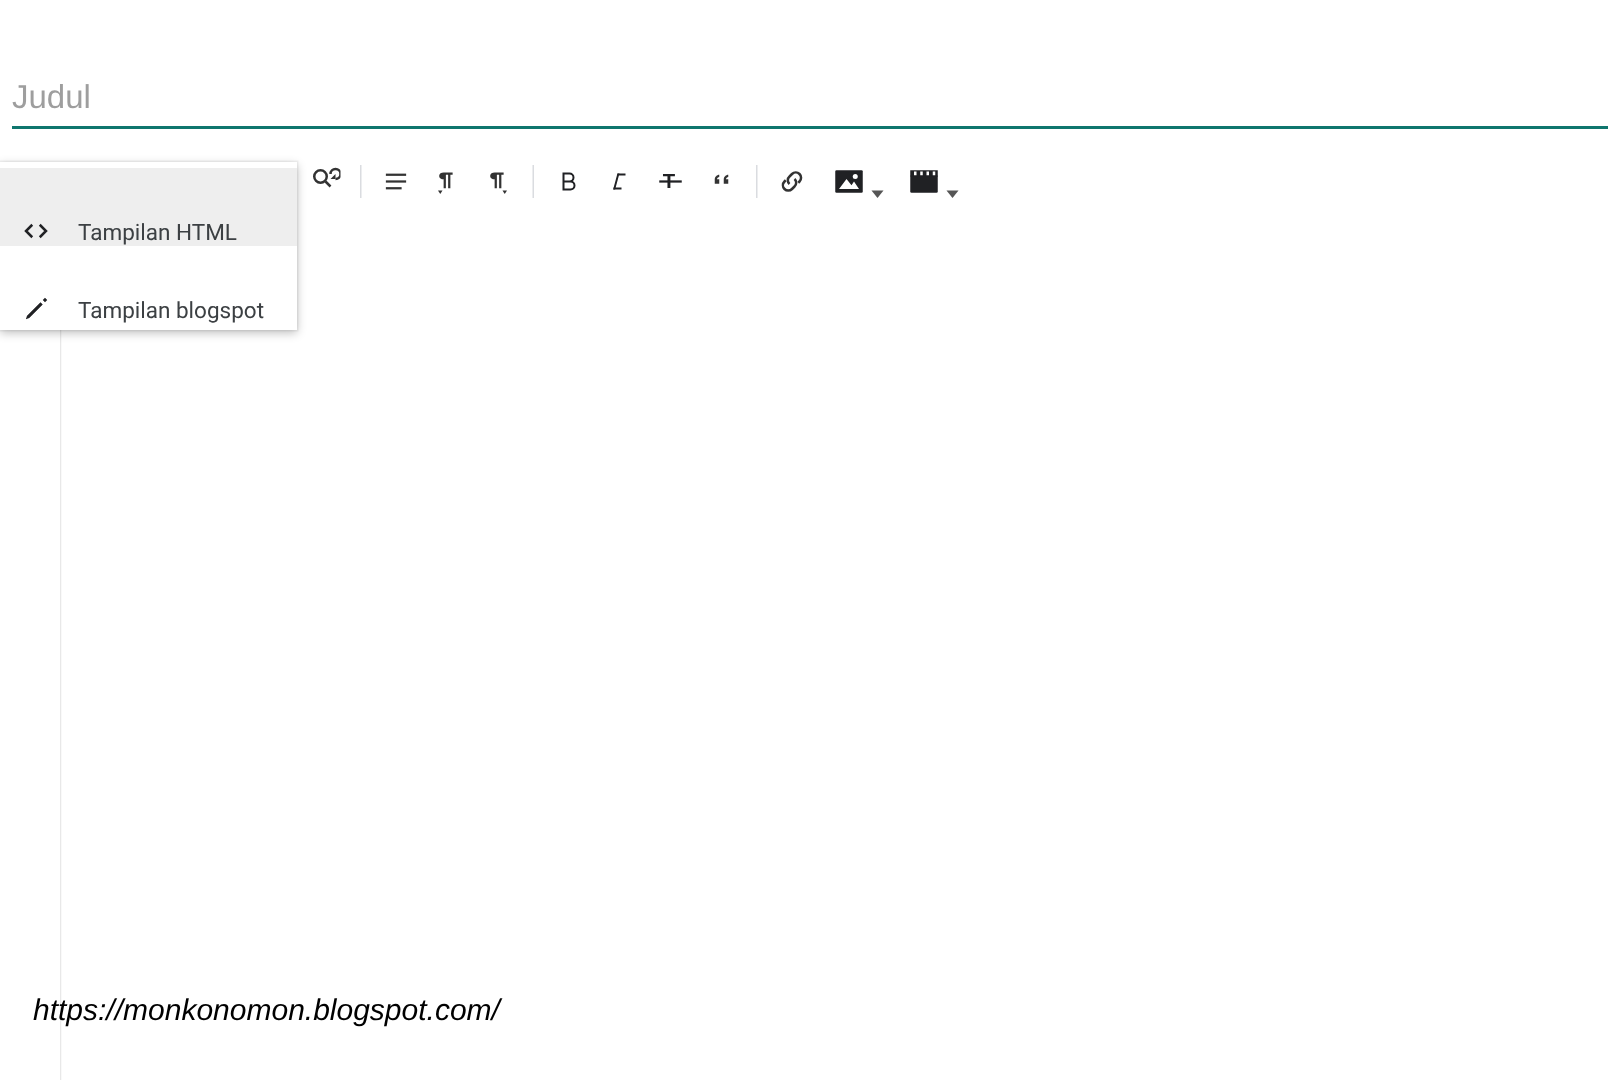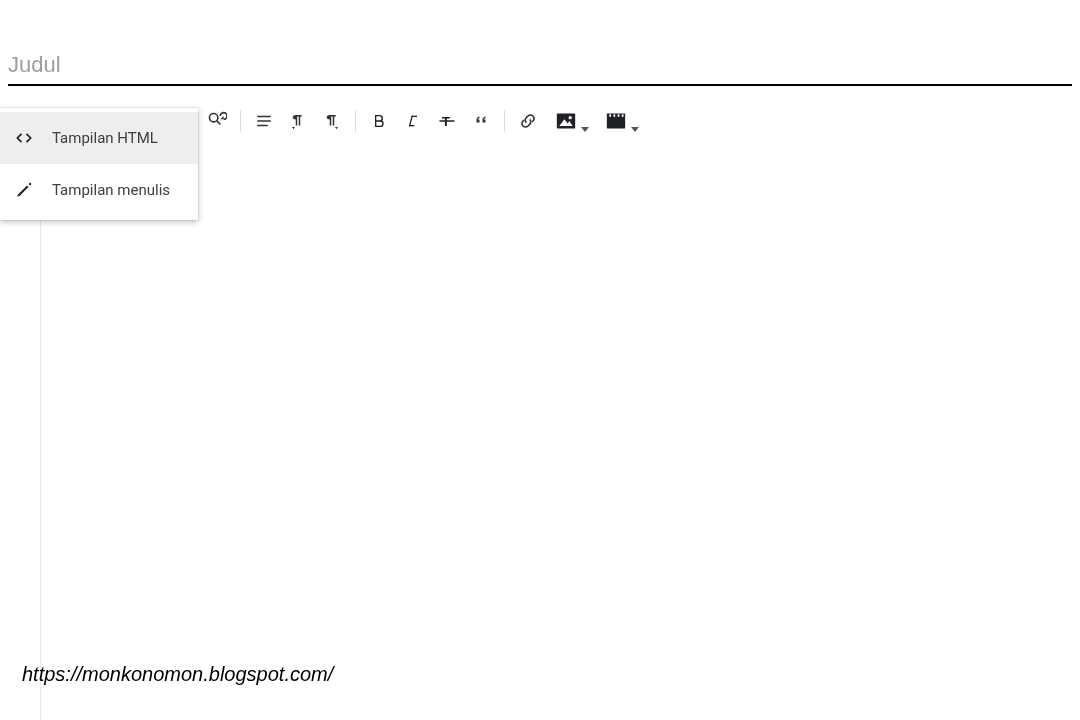--- a/index.html
+++ b/index.html
@@ -10,21 +10,21 @@
     height: 720px;
     overflow: hidden;
     position: relative;
   }
   .title-area {
     padding: 48px 8px 0 8px;
   }
   .title-input {
     width: 100%;
     border: none;
-    border-bottom: 2px solid #000000;
+    border-bottom: 2px solid #0f766e;
     font-size: 22px;
     padding: 4px 0 6px 0;
     outline: none;
     color: #202124;
     background: transparent;
   }
   .title-input::placeholder {
     color: #9e9e9e;
   }
   .toolbar-row {
@@ -60,21 +60,21 @@
     left: 0;
     top: 108px;
     width: 198px;
     background: #fff;
     box-shadow: 0 2px 6px rgba(0,0,0,0.25), 0 0 0 1px rgba(0,0,0,0.05);
     z-index: 50;
     padding: 4px 0;
   }
   .dd-item {
     display: flex;
-    align-items: center;
+    align-items: flex-end;
     height: 52px;
     padding: 0 14px;
     gap: 18px;
     font-size: 15px;
     color: #3c4043;
     cursor: pointer;
   }
   .dd-item.active {
     background: #eeeeee;
   }
@@ -220,17 +220,17 @@
       </svg>
     </span>
     <span>Tampilan HTML</span>
   </div>
   <div class="dd-item">
     <span class="ico">
       <svg width="18" height="18" viewBox="0 0 24 24" fill="#202124">
         <path d="M3 21l3-1 12-12-2-2L4 18l-1 3zM18 4l2 2 2-2-2-2-2 2z"></path>
       </svg>
     </span>
-    <span>Tampilan menulis</span>
+    <span>Tampilan blogspot</span>
   </div>
 </div>
 
 <div class="watermark">https://monkonomon.blogspot.com/</div>
 
 </body></html>

